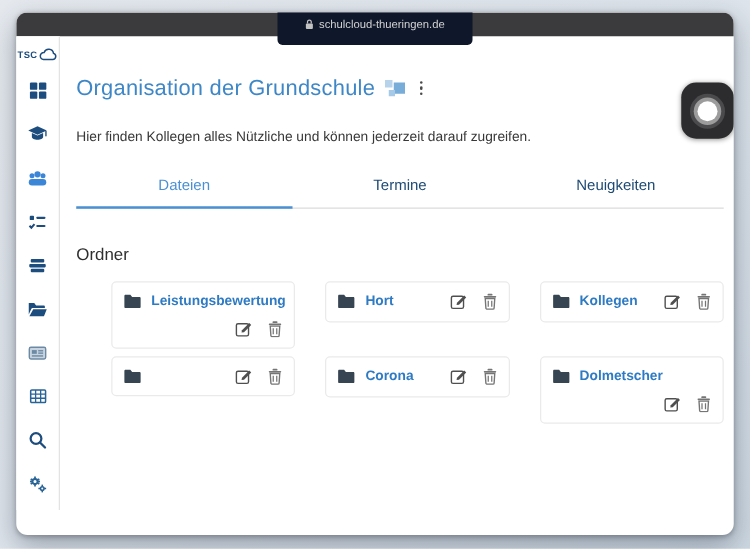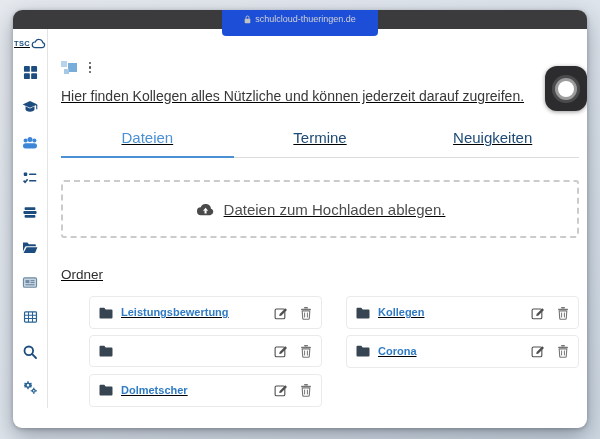--- a/index.html
+++ b/index.html
@@ -9,50 +9,50 @@
     background:linear-gradient(140deg,#e6eaef 0%,#dde4eb 55%,#cdd8e2 100%);
     position:relative; overflow:hidden;
   }
   .window {
     position:absolute; left:13px; top:10px; width:574px; height:418px;
     background:#fff; border-radius:9px; overflow:hidden;
     box-shadow:0 8px 22px rgba(30,40,60,.38), 0 1px 4px rgba(0,0,0,.25);
   }
   
   .urlbar { height:19px; background:#3b3b3d; display:flex; align-items:center; justify-content:center; }
-  .url-pill { background:#1d4ed8; border-radius:4px; height:13px; display:flex; align-items:center; gap:4px; padding:16px 22px; color:#d2d2d2; font-size:9px; line-height:13px; }
-  
-  .app { display:flex; height:379px;text-decoration:underline; }
+  .url-pill { background:#0f172a; border-radius:4px; height:13px; display:flex; align-items:center; gap:4px; padding:16px 22px; color:#d2d2d2; font-size:9px; line-height:13px; }
+  
+  .app { display:flex; height:379px; }
   .sidebar { width:35px; flex-shrink:0; border-right:1px solid #e3e3e3; display:flex; flex-direction:column; align-items:center; background:#fff; }
   .logo { margin-top:9px; display:flex; align-items:center; gap:1px; }
   .logo-text { font-size:7.5px; font-weight:bold; color:#1d4d7e; letter-spacing:.3px; }
   .nav { margin-top:15px; display:flex; flex-direction:column; gap:19px; }
   .nav-item { width:16px; height:16px; display:flex; align-items:center; justify-content:center; cursor:pointer; }
   
   .main { flex:1; padding:0 8px 0 13px; min-width:0; }
   .title-row { margin-top:31px; display:flex; align-items:center; gap:8px; }
   .page-title { font-size:17.5px; font-weight:400; color:#3e87c7; letter-spacing:.2px; }
   .pixel-avatar { position:relative; width:17px; height:15px; }
   .pixel-avatar i { position:absolute; display:block; }
   .pa-1 { left:0; top:1px; width:6px; height:6px; background:#b7d3ec; }
   .pa-2 { left:7px; top:3px; width:9px; height:9px; background:#79add9; }
   .pa-3 { left:3px; top:9px; width:5px; height:5px; background:#a6c9e7; }
   .kebab { display:flex; flex-direction:column; gap:2px; padding:2px 3px; cursor:pointer; }
   .kebab i { width:2.4px; height:2.4px; border-radius:50%; background:#4a4a4a; display:block; }
-  .subtitle { margin-top:13px; font-size:14px; color:#383838; }
+  .subtitle { margin-top:23px; font-size:11px; color:#383838; }
   
   .tabs { margin-top:16px; display:flex; border-bottom:1px solid #dcdcdc; }
-  .tab { flex:1; text-align:center; padding:9px 0 10px; font-size:15px; color:#1e4a73; cursor:pointer; }
+  .tab { flex:1; text-align:center; padding:9px 0 10px; font-size:12px; color:#1e4a73; cursor:pointer; }
   .tab.active { color:#4a90d2; border-bottom:2px solid #4a90d2; margin-bottom:-1px; }
   
   .dropzone { margin-top:22px; height:58px; border:2px dashed #cbcbcb; border-radius:3px;
     display:flex; align-items:center; justify-content:center; gap:9px; color:#4c4c4c; font-size:15px; cursor:pointer; }
   
   .ordner-heading { margin-top:29px; font-size:13.5px; color:#2e2e2e; }
-  .folder-grid { margin-top:14px; display:grid; grid-template-columns:repeat(2,1fr); gap:6px 24px; align-items:start;padding-left:28px; }
+  .folder-grid { margin-top:14px; display:grid; grid-template-columns:repeat(3,1fr); gap:6px 24px; align-items:start;padding-left:28px; }
   .folder-card { border:1px solid #eaeaea; border-radius:4px; padding:8px 9px; display:flex; flex-wrap:wrap; align-items:center; row-gap:7px; background:#fff; }
   .ficon { margin-right:8px; flex-shrink:0; display:flex; }
   .fname { font-size:11px; font-weight:bold; color:#2e7bc4; text-align:center; line-height:1.35; cursor:pointer; max-width:calc(100% - 24px); }
   .actions { margin-left:auto; display:flex; gap:12px; padding-left:12px; align-items:center; }
   .actions span { display:flex; cursor:pointer; }
   
   .record { position:absolute; top:56px; right:0; width:42px; height:45px; background:#2c2c2e; border-radius:12px;
     display:flex; align-items:center; justify-content:center; box-shadow:0 1px 4px rgba(0,0,0,.4); cursor:pointer; }
   .record-dot { width:16px; height:16px; border-radius:50%; background:#fff;
     box-shadow:0 0 0 3px rgba(255,255,255,.45), 0 0 0 6px rgba(255,255,255,.15); }
@@ -174,49 +174,40 @@
                 <rect x="-3.1" y="-0.6" width="1.6" height="1.2"></rect>
                 <rect x="1.5" y="-0.6" width="1.6" height="1.2"></rect>
               </g>
           </svg>
         </span>
       </div>
     </div>
 
     <div class="main">
       <div class="title-row">
+        <span class="page-title">Organisation der Grundschule</span>
         <span class="pixel-avatar">
             <i class="pa-1"></i>
             <i class="pa-2"></i>
             <i class="pa-3"></i>
           </span>
         <span class="kebab">
             <i></i>
             <i></i>
             <i></i>
           </span>
       </div>
       <div class="subtitle">Hier finden Kollegen alles Nützliche und können jederzeit darauf zugreifen.</div>
 
       <div class="tabs">
         <div class="tab active">Dateien</div>
         <div class="tab">Termine</div>
         <div class="tab">Neuigkeiten</div>
       </div>
 
-      <div class="dropzone">
-        <span style="display:flex;">
-          <svg width="20" height="15" viewBox="0 0 22 16">
-              <path d="M17.6 7.2A5.9 5.9 0 0 0 6.3 5.6 4.3 4.3 0 0 0 6.7 14.2h10a3.6 3.6 0 0 0 .9-7z" fill="#4a4a4a"></path>
-              <polygon points="11.6,6.2 14.4,9.4 8.8,9.4" fill="#fff"></polygon>
-              <rect x="10.5" y="9" width="2.2" height="3.4" fill="#fff"></rect>
-            </svg>
-        </span>
-        <span>Dateien zum Hochladen ablegen.</span>
-      </div>
 
       <div class="ordner-heading">Ordner</div>
 
       <div class="folder-grid">
 
         <div class="folder-card">
           <span class="ficon">
               <svg width="14" height="12" viewBox="0 0 14 12" fill="#374552">
                 <path d="M.5 1.7c0-.5.4-.9.9-.9h3.9l1.4 1.7h5.9c.5 0 .9.4.9.9v7.1c0 .5-.4.9-.9.9H1.4c-.5 0-.9-.4-.9-.9z"></path>
               </svg>
@@ -234,20 +225,45 @@
                   <rect x="4" y="1" width="4" height="1.4" rx=".7"></rect>
                   <rect x="1" y="2.8" width="10" height="1.3" rx=".65"></rect>
                   <path d="M2.2 4.9h7.6l-.5 7.4c0 .6-.5 1-1.1 1H3.8c-.6 0-1.1-.4-1.1-1z" fill="none" stroke="#757575" stroke-width="1.1"></path>
                   <line x1="4.6" y1="6.6" x2="4.6" y2="11.4" stroke="#757575" stroke-width="1"></line>
                   <line x1="7.4" y1="6.6" x2="7.4" y2="11.4" stroke="#757575" stroke-width="1"></line>
                 </svg>
               </span>
           </span>
         </div>
 
+        <div class="folder-card">
+          <span class="ficon">
+              <svg width="14" height="12" viewBox="0 0 14 12" fill="#374552">
+                <path d="M.5 1.7c0-.5.4-.9.9-.9h3.9l1.4 1.7h5.9c.5 0 .9.4.9.9v7.1c0 .5-.4.9-.9.9H1.4c-.5 0-.9-.4-.9-.9z"></path>
+              </svg>
+            </span>
+          <span class="fname">Hort</span>
+          <span class="actions">
+            <span>
+                <svg width="14" height="14" viewBox="0 0 15 15">
+                  <rect x="1.2" y="3.2" width="10.4" height="10.4" rx="1.4" fill="none" stroke="#4f4f4f" stroke-width="1.2"></rect>
+                  <path d="M5.6 10.8l.4-2.1 6.2-6.2 1.7 1.7-6.2 6.2z" fill="#4f4f4f"></path>
+                </svg>
+              </span>
+            <span>
+                <svg width="12" height="14" viewBox="0 0 12 14" fill="#757575">
+                  <rect x="4" y="1" width="4" height="1.4" rx=".7"></rect>
+                  <rect x="1" y="2.8" width="10" height="1.3" rx=".65"></rect>
+                  <path d="M2.2 4.9h7.6l-.5 7.4c0 .6-.5 1-1.1 1H3.8c-.6 0-1.1-.4-1.1-1z" fill="none" stroke="#757575" stroke-width="1.1"></path>
+                  <line x1="4.6" y1="6.6" x2="4.6" y2="11.4" stroke="#757575" stroke-width="1"></line>
+                  <line x1="7.4" y1="6.6" x2="7.4" y2="11.4" stroke="#757575" stroke-width="1"></line>
+                </svg>
+              </span>
+          </span>
+        </div>
 
         <div class="folder-card">
           <span class="ficon">
               <svg width="14" height="12" viewBox="0 0 14 12" fill="#374552">
                 <path d="M.5 1.7c0-.5.4-.9.9-.9h3.9l1.4 1.7h5.9c.5 0 .9.4.9.9v7.1c0 .5-.4.9-.9.9H1.4c-.5 0-.9-.4-.9-.9z"></path>
               </svg>
             </span>
           <span class="fname">Kollegen</span>
           <span class="actions">
             <span>

